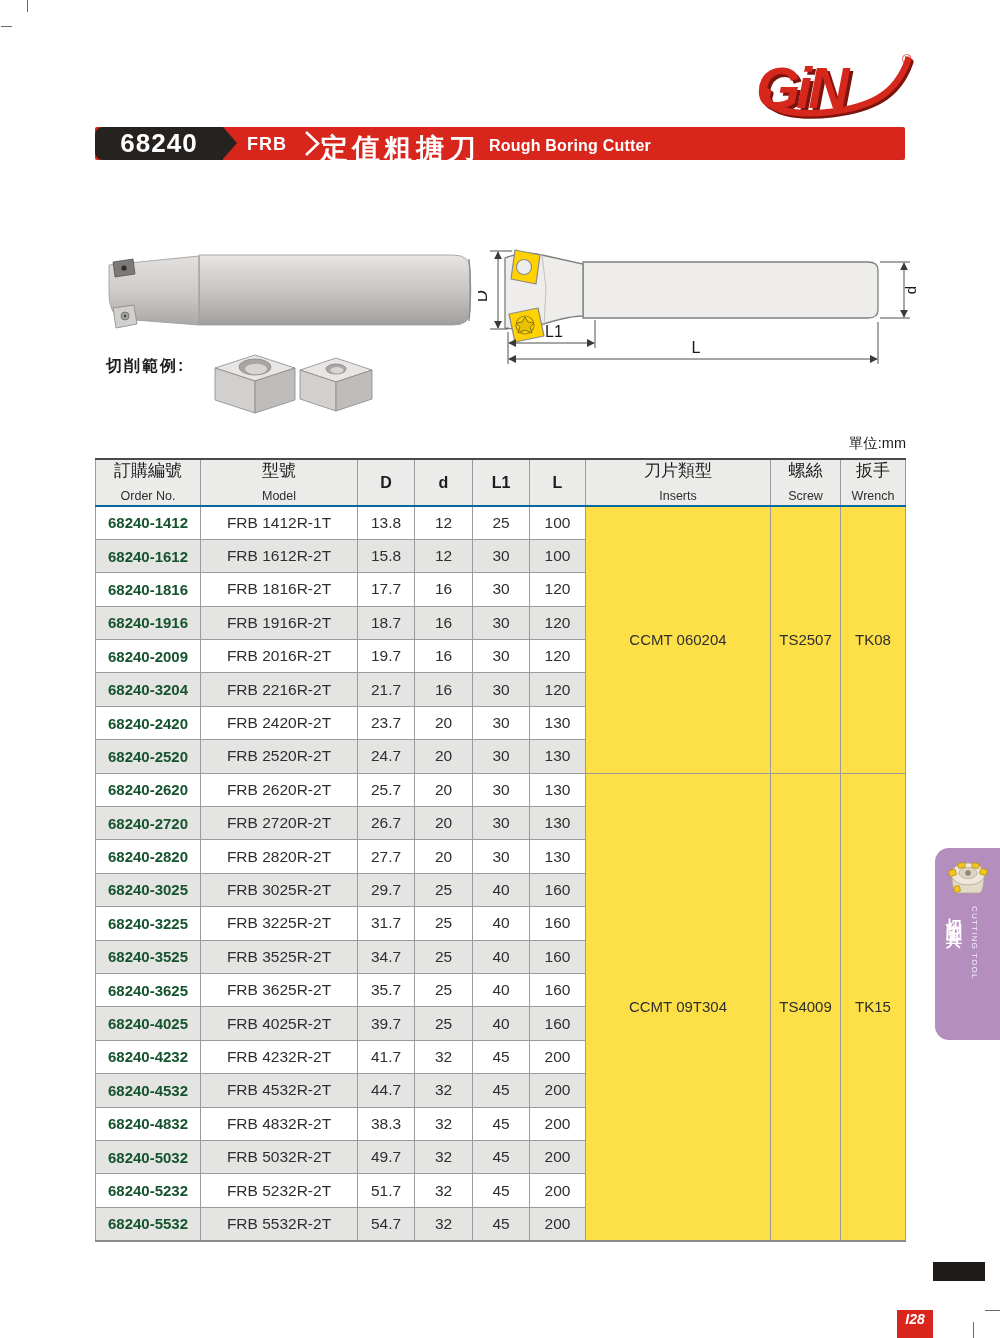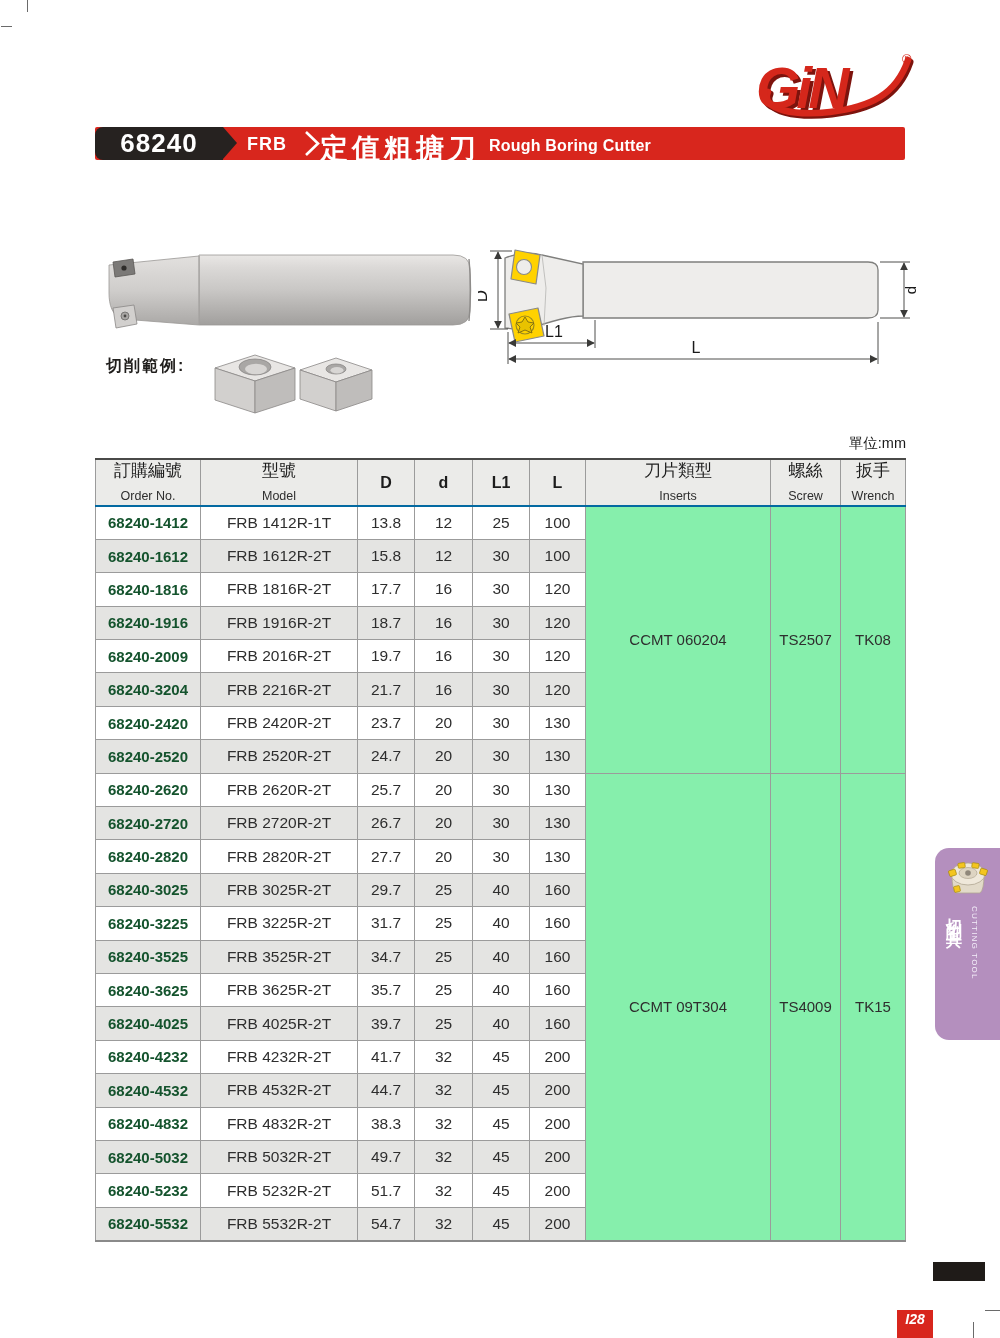--- a/index.html
+++ b/index.html
@@ -54,21 +54,21 @@
   }
   .spec-table thead tr { height:47px; background:#ebebe9; }
   .spec-table thead th { border-top:2px solid #4a4a48; border-bottom:2px solid #0369a1; }
   .hd-zh { font-size:17px; color:#1c1c1c; font-weight:normal; line-height:1.2; }
   .hd-en { font-size:12.5px; color:#2e2e2e; font-weight:normal; line-height:1.2; margin-top:8px; }
   .hd-dim { font-size:16px; font-weight:bold; color:#1c1c1c; }
   .data-row { height:33.4px; }
   .data-row:nth-child(even) { background:#e4e4e2; }
   .data-row td { font-size:15.5px; color:#2e2e2e; }
   .data-row td.c0 { font-weight:bold; color:#14532d; font-size:15px;text-align:center; }
-  td.merged { background:#86efac; font-size:15px; color:#2e2e2e; }
+  td.merged { background:#fde047; font-size:15px; color:#2e2e2e; }
 
   
   .side-tab {
     position:absolute; left:935px; top:848px; width:65px; height:192px;
     background:#b48fbe; border-radius:14px 0 0 14px;
   }
   .tab-icon { position:absolute; left:11px; top:10px; }
   .tab-zh {
     position:absolute; left:11px; top:57px; writing-mode:vertical-rl; text-orientation:upright;
     color:#ffffff; font-size:16px; font-weight:bold; letter-spacing:5px; line-height:1;

